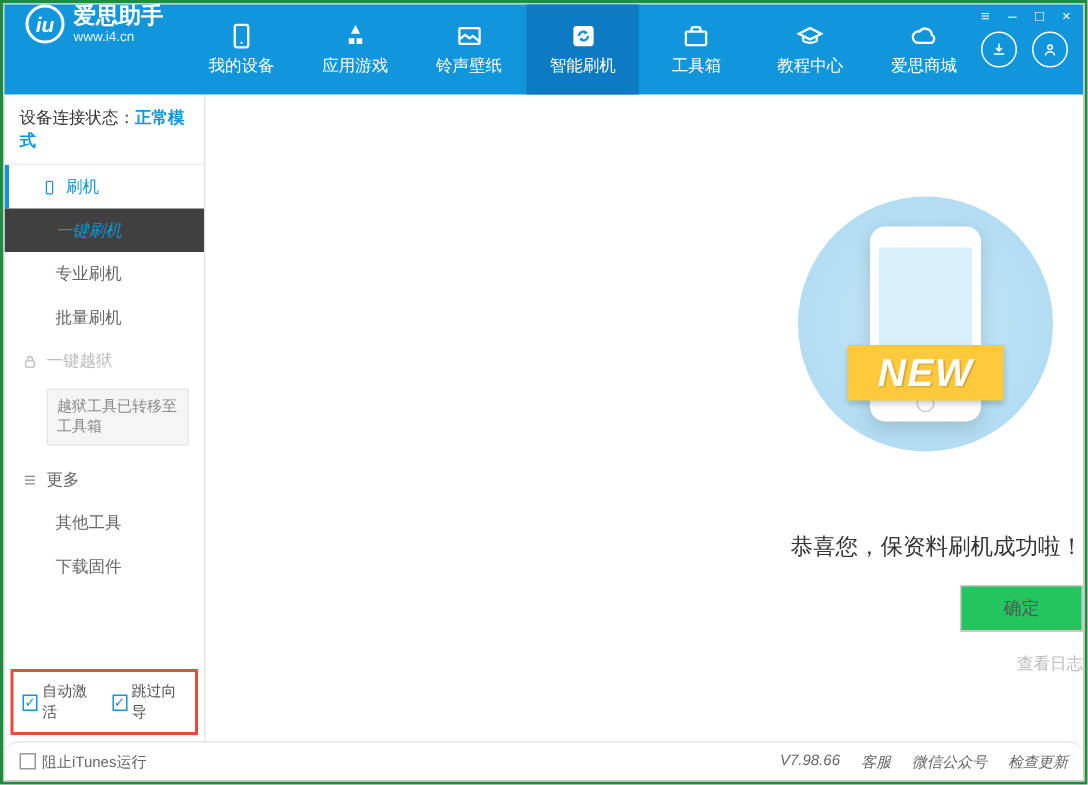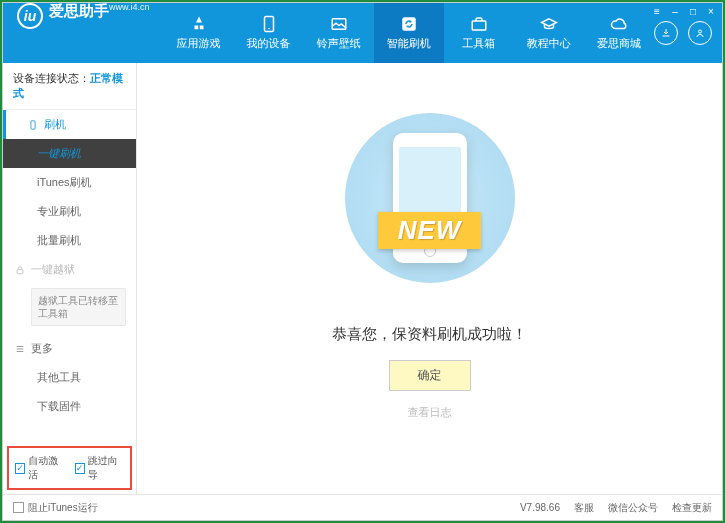--- a/index.html
+++ b/index.html
@@ -1,21 +1,21 @@
 <!DOCTYPE html>
 <html><head>
 <meta charset="utf-8">
 <style>
   * { margin: 0; padding: 0; box-sizing: border-box; font-family: "Microsoft YaHei", sans-serif; }
   body { background: #1e8e3e; padding: 2px; }
   .app { width: 721px; height: 519px; background: #fff; display: flex; flex-direction: column; border: 1px solid #ccc; }
   .header { background: #1296db; height: 60px; display: flex; align-items: stretch; color: #fff; position: relative; }
   .logo-area { display: flex; padding: 0 14px; gap: 6px; }
   .logo-circle { width: 26px; height: 26px; border: 2px solid #fff; border-radius: 50%; display: flex; align-items: center; justify-content: center; font-weight: bold; font-size: 14px; font-style: italic; }
-  .logo-text { display: flex; flex-direction: row; line-height: 1.1; }
+  .logo-text { display: flex; flex-direction: column; line-height: 1.1; }
   .logo-text .t { font-size: 15px; font-weight: bold; }
   .logo-text .u { font-size: 9px; opacity: 0.9; }
   .nav { display: flex; align-items: stretch; flex: 1; }
   .nav-item { flex: 1; display: flex; flex-direction: column; align-items: center; justify-content: center; gap: 3px; font-size: 11px; cursor: pointer; }
   .nav-item.active { background: #0d7bc4; }
   .nav-item svg { width: 18px; height: 18px; fill: #fff; }
   .header-right { display: flex; align-items: center; gap: 10px; padding-right: 10px; }
   .hr-icon { width: 24px; height: 24px; border: 1.5px solid #fff; border-radius: 50%; display: flex; align-items: center; justify-content: center; cursor: pointer; }
   .hr-icon svg { width: 12px; height: 12px; stroke: #fff; fill: none; stroke-width: 2; }
   .titlebar { position: absolute; top: 2px; right: 4px; display: flex; gap: 4px; }
@@ -27,39 +27,39 @@
   .section { }
   .section-title { display: flex; align-items: center; gap: 6px; padding: 7px 12px; color: #666; cursor: pointer; }
   .section-title.blue { color: #1296db; border-left: 3px solid #1296db; padding-left: 22px; }
   .sub-item { padding: 7px 12px 7px 34px; color: #666; cursor: pointer; }
   .sub-item.active { background: #404040; color: #1296db; font-style: italic; }
   .notice { margin: 4px 10px 8px 28px; background: #f5f5f5; border: 1px solid #e8e8e8; border-radius: 1px; padding: 5px 6px; font-size: 10px; color: #888; line-height: 1.3; }
   .sidebar-spacer { flex: 1; }
   .checkboxes { border: 2px solid #e74c3c; margin: 4px; padding: 6px; display: flex; gap: 10px; }
   .cb { display: flex; align-items: center; gap: 3px; font-size: 10px; color: #555; cursor: pointer; }
   .cb .box { width: 11px; height: 11px; border: 1px solid #1296db; display: flex; align-items: center; justify-content: center; color: #1296db; font-size: 9px; }
-  .main { flex: 1; display: flex; flex-direction: column; align-items: center; padding-top: 50px; }
+  .main { flex: 1; display: flex; flex-direction: column; align-items: flex-end; padding-top: 68px; }
   .illus { position: relative; width: 210px; height: 180px; }
   .circle-bg { position: absolute; width: 170px; height: 170px; background: radial-gradient(circle, #c8e8f8 0%, #a8d8f0 100%); border-radius: 50%; left: 20px; top: 0; }
   .phone { position: absolute; width: 74px; height: 130px; background: #fff; border-radius: 10px; left: 68px; top: 20px; box-shadow: 0 4px 12px rgba(0,0,0,0.15); }
   .phone::before { content: ""; position: absolute; top: 14px; left: 6px; right: 6px; bottom: 20px; background: #d8f0fa; border-radius: 2px; }
   .phone::after { content: ""; position: absolute; bottom: 6px; left: 50%; transform: translateX(-50%); width: 10px; height: 10px; border: 1.5px solid #ccc; border-radius: 50%; }
   .ribbon { position: absolute; top: 95px; left: 0; right: 0; height: 44px; display: flex; align-items: center; justify-content: center; }
   .ribbon-center { background: #ffc93c; color: #fff; font-weight: 900; font-size: 26px; padding: 3px 20px; font-style: italic; letter-spacing: 1px; position: relative; box-shadow: 0 2px 4px rgba(0,0,0,0.2); text-shadow: 1px 1px 1px rgba(0,0,0,0.2); }
   .ribbon-center::before, .ribbon-center::after { content: ""; position: absolute; top: 6px; width: 18px; height: 32px; background: #e8a818; z-index: -1; }
   .ribbon-center::before { left: -14px; clip-path: polygon(0 0, 100% 0, 100% 100%, 0 100%, 40% 50%); }
   .ribbon-center::after { right: -14px; clip-path: polygon(0 0, 100% 0, 60% 50%, 100% 100%, 0 100%); }
-  .success-msg { margin-top: 32px; font-size: 15px; color: #333; }
-  .btn-confirm { margin-top: 16px; border: 1px solid #ccc; background: #fef9c3; padding: 6px 28px; font-size: 12px; color: #555; cursor: pointer; }
+  .success-msg { margin-top: 44px; font-size: 15px; color: #333; }
+  .btn-confirm { margin-top: 16px; border: 1px solid #ccc; background: #22c55e; padding: 6px 28px; font-size: 12px; color: #555; cursor: pointer; }
   .link-log { margin-top: 14px; font-size: 11px; color: #bbb; cursor: pointer; }
-  .footer { height: 26px; border-top: 1px solid #e5e5e5; display: flex; align-items: center; padding: 0 10px; font-size: 10px; color: #666; gap: 14px; }
+  .footer { height: 26px; border-top: 1px solid #e5e5e5; display: flex; align-items: center; padding: 0 10px; font-size: 10px; color: #666; gap: 14px; border-radius: 10px; }
   .footer .left { display: flex; align-items: center; gap: 4px; cursor: pointer; }
   .footer .left .box { width: 11px; height: 11px; border: 1px solid #999; }
   .footer .spacer { flex: 1; }
-  .footer .fitem { cursor: pointer; }
+  .footer .fitem { cursor: pointer; font-style: italic; }
   .lock-icon { width: 10px; height: 10px; }
   .list-icon { width: 10px; height: 10px; }
 </style>
 </head>
 <body>
 
 <div class="app">
   <div class="header">
     <div class="titlebar">
       <span>≡</span>
@@ -70,30 +70,30 @@
     <div class="logo-area">
       <div class="logo-circle">iu</div>
       <div class="logo-text">
         <span class="t">爱思助手</span>
         <span class="u">www.i4.cn</span>
       </div>
     </div>
     <div class="nav">
       <div class="nav-item">
         <svg viewBox="0 0 24 24">
-            <path d="M12 2l4 8H8z M6 14h5v5H6z M13 14h5v5h-5z" fill="#fff"></path>
-          </svg>
-        <span>应用游戏</span>
-      </div>
-      <div class="nav-item">
-        <svg viewBox="0 0 24 24">
             <rect x="6" y="2" width="12" height="20" rx="2" fill="none" stroke="#fff" stroke-width="2"></rect>
             <circle cx="12" cy="18" r="1"></circle>
           </svg>
         <span>我的设备</span>
+      </div>
+      <div class="nav-item">
+        <svg viewBox="0 0 24 24">
+            <path d="M12 2l4 8H8z M6 14h5v5H6z M13 14h5v5h-5z" fill="#fff"></path>
+          </svg>
+        <span>应用游戏</span>
       </div>
       <div class="nav-item">
         <svg viewBox="0 0 24 24">
             <rect x="3" y="5" width="18" height="14" rx="1" fill="none" stroke="#fff" stroke-width="2"></rect>
             <path d="M3 15l5-4 4 3 3-2 6 5" fill="none" stroke="#fff" stroke-width="2"></path>
           </svg>
         <span>铃声壁纸</span>
       </div>
       <div class="nav-item active">
         <svg viewBox="0 0 24 24">
@@ -146,21 +146,20 @@
       </div>
 
       <div class="section">
         <div class="section-title blue">
           <svg class="list-icon" viewBox="0 0 24 24">
               <rect x="7" y="2" width="10" height="20" rx="2" fill="none" stroke="#1296db" stroke-width="2"></rect>
             </svg>
           <span>刷机</span>
         </div>
         <div class="sub-item active">一键刷机</div>
-        <div class="sub-item">iTunes刷机</div>
         <div class="sub-item">专业刷机</div>
         <div class="sub-item">批量刷机</div>
       </div>
 
       <div class="section">
         <div class="section-title">
           <svg class="lock-icon" viewBox="0 0 24 24">
               <rect x="5" y="11" width="14" height="10" rx="2" fill="none" stroke="#bbb" stroke-width="2"></rect>
               <path d="M8 11V8a4 4 0 0 1 8 0v3" fill="none" stroke="#bbb" stroke-width="2"></path>
             </svg>

